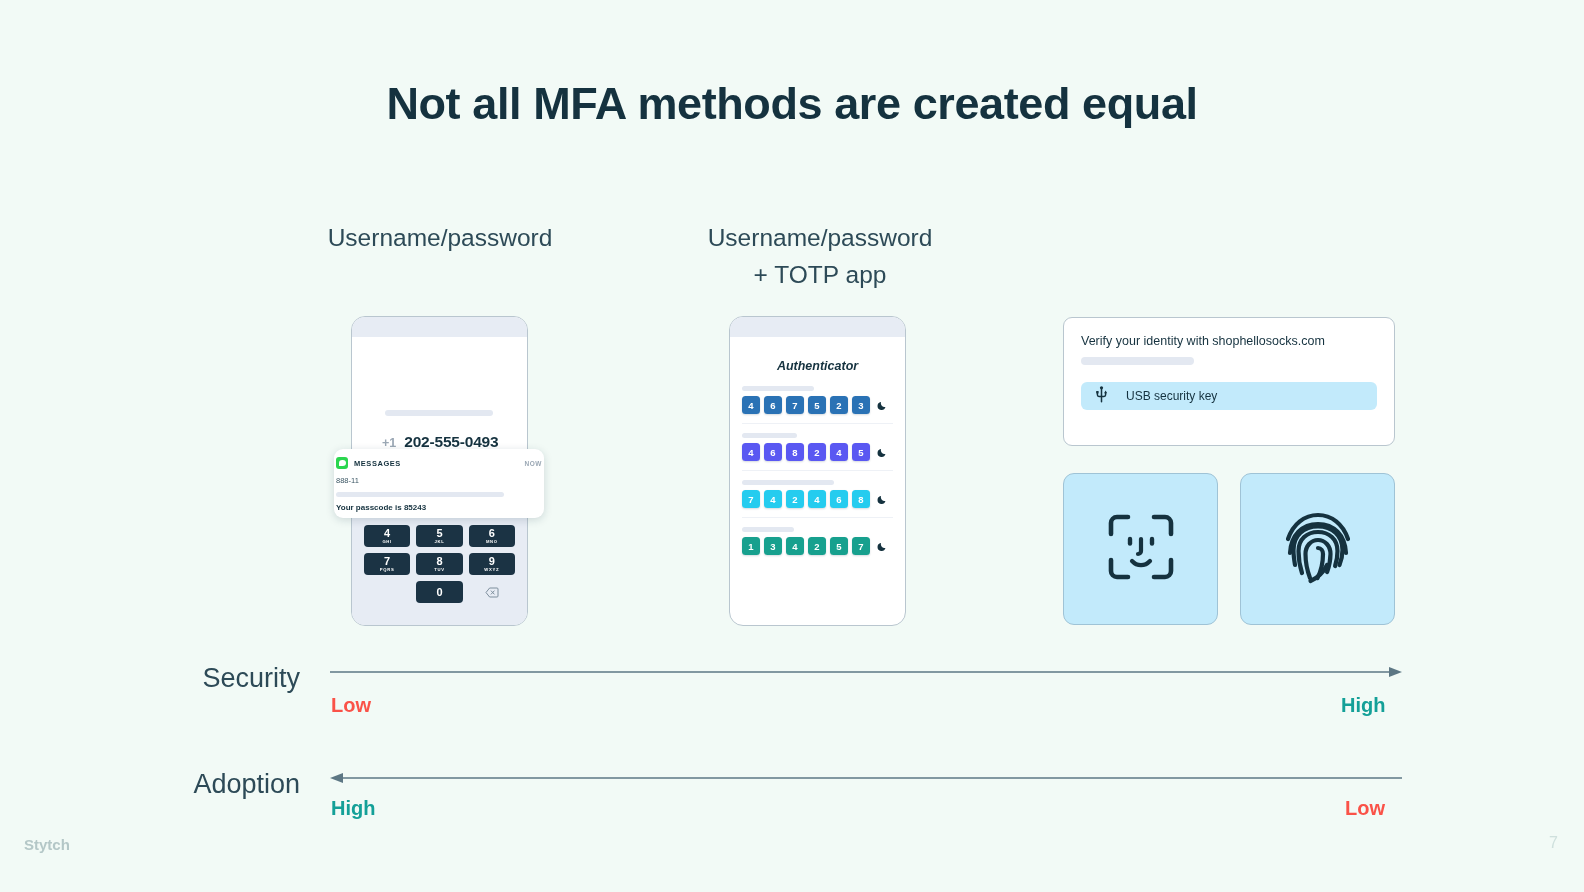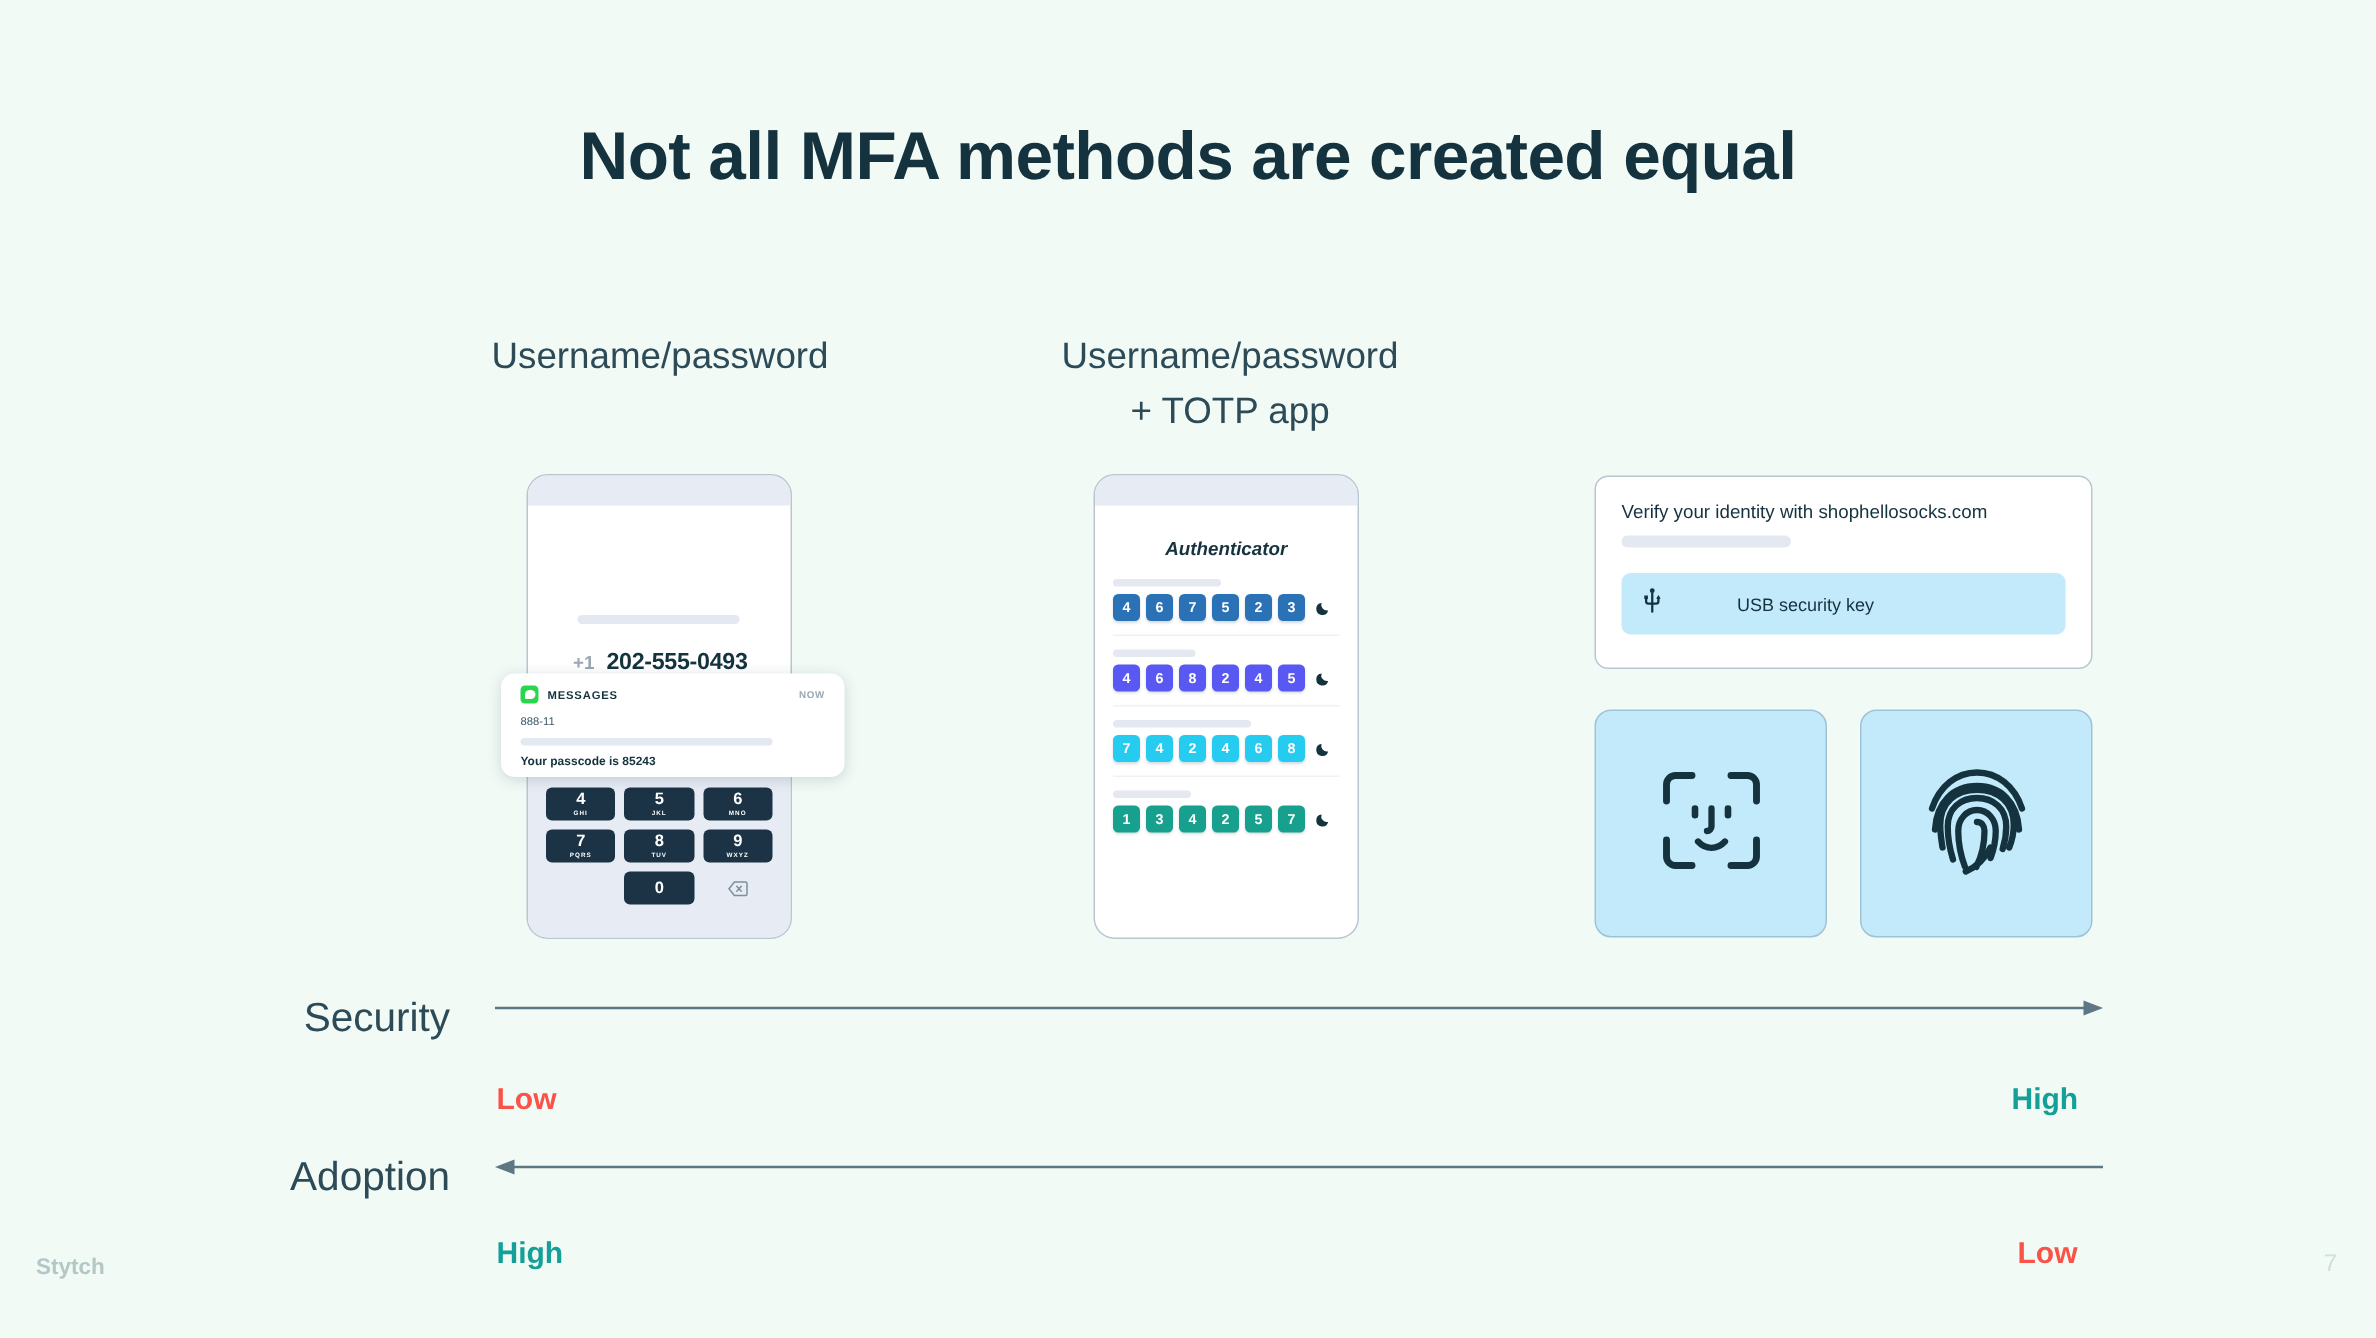--- a/index.html
+++ b/index.html
@@ -73,24 +73,24 @@
   .key-spacer { flex:1; }
   .key-zero {
     flex:1; height:22px; background:#1b3344; border-radius:4px;
     display:flex; align-items:center; justify-content:center;
     color:#fff; font-size:11px; font-weight:bold;
   }
   .key-del { flex:1; display:flex; align-items:center; justify-content:center; }
 
   
   #sms-card {
-    position:absolute; left:334px; top:449px; width:229px; height:69px;
+    position:absolute; left:334px; top:449px; width:210px; height:69px;
     background:#ffffff; border-radius:9px;
     box-shadow:0 2px 9px rgba(20,50,70,.17);
-    padding:8px 13px;
+    padding:8px 2px;
   }
   .sms-head { display:flex; align-items:center; }
   .msg-icon {
     width:12px; height:12px; border-radius:3px; background:#2bd64f;
     display:flex; align-items:center; justify-content:center; margin-right:6px;
   }
   .msg-bubble { width:7px; height:6.5px; border-radius:50% 50% 50% 10%; background:#fff; }
   .msg-label { font-size:7.5px; font-weight:bold; letter-spacing:.55px; color:#15323f; }
   .msg-now { margin-left:auto; font-size:6.5px; letter-spacing:.5px; color:#9aa7b4; font-weight:bold;}
   .msg-from { font-size:7.5px; color:#3c5765; margin-top:7px; }
@@ -118,22 +118,22 @@
 
   
   #webauthn-card {
     position:absolute; left:1063px; top:317px; width:332px; height:129px;
     background:#ffffff; border:1px solid #b9c6cf; border-radius:9px;
     padding:16px 17px;
   }
   .wa-title { font-size:12.5px; color:#15323f; }
   #wa-skel { margin-top:9px; width:113px; height:8px; border-radius:5px; background:#e3e8f1; }
   .wa-option {
-    margin-top:17px; height:41px; background:#c2eafb; border-radius:6px;
-    display:flex; align-items:center; padding:0 14px;gap:32px;
+    margin-top:17px; height:28px; background:#c2eafb; border-radius:6px;
+    display:flex; align-items:center; padding:0 14px;
   }
   .wa-option-label { font-size:12px; color:#15323f; margin-left:18px; }
 
   .bio-tile {
     position:absolute; top:473px; width:155px; height:152px;
     background:#c2eafb; border:1px solid #9fc3d6; border-radius:11px;
     display:flex; align-items:center; justify-content:center;
   }
   #bio-face { left:1063px; }
   #bio-print { left:1240px; }
@@ -143,21 +143,21 @@
     position:absolute; font-size:27px; color:#2d4a57; text-align:right;
   }
   #lbl-security { left:60px; top:663px; width:240px; }
   #lbl-adoption { left:60px; top:769px; width:240px; }
 
   .axis-line { position:absolute; left:330px; width:1072px; height:12px; }
   #axis-security { top:666px; }
   #axis-adoption { top:772px; }
 
   .axis-end {
-    position:absolute; font-size:20px; font-weight:bold;margin-top:28px;
+    position:absolute; font-size:20px; font-weight:bold;
   }
   #sec-low   { left:331px; top:694px; color:#fa5248; }
   #sec-high  { left:1341px; top:694px; color:#14a098; }
   #adp-high  { left:331px; top:797px; color:#14a098; }
   #adp-low   { left:1345px; top:797px; color:#fa5248; }
 
   
   #brand {
     position:absolute; left:24px; top:836px;
     font-size:15px; color:#b4c7c7; font-weight:bold;

